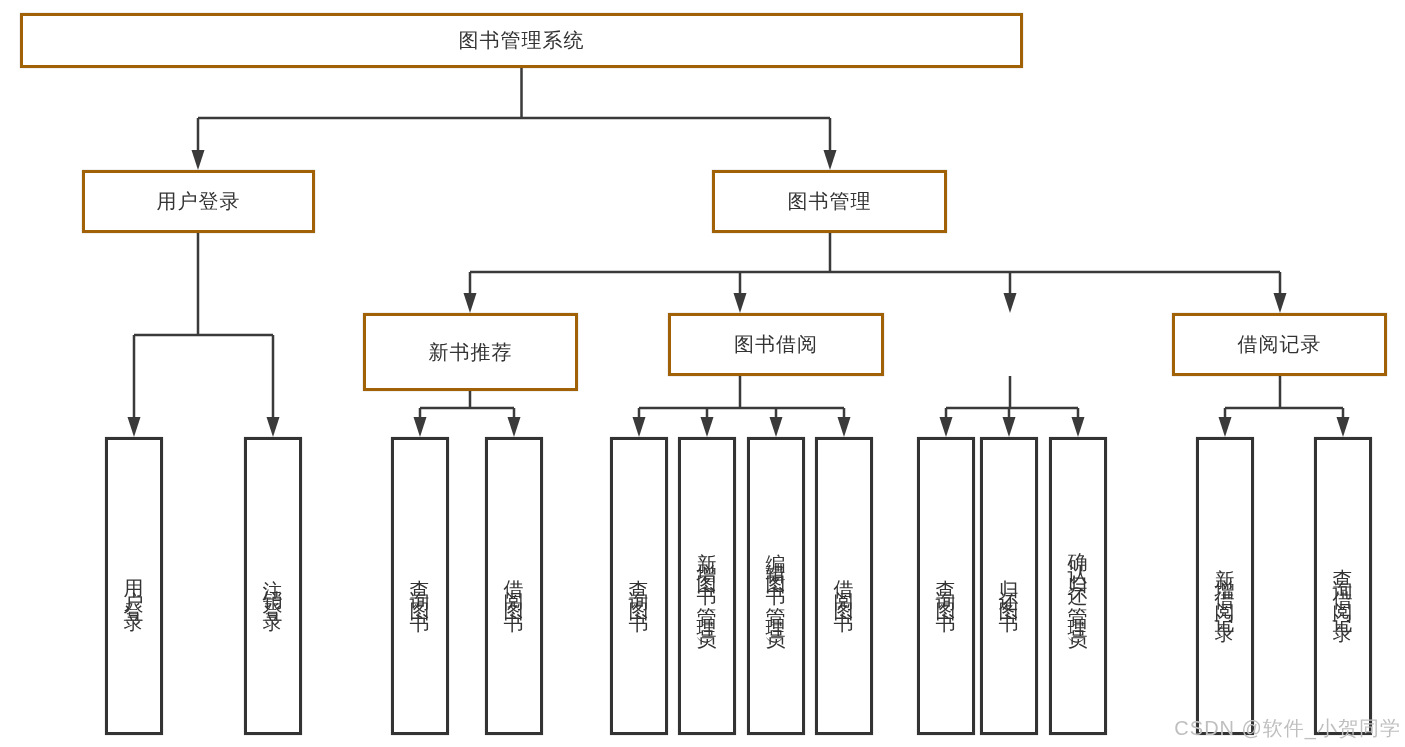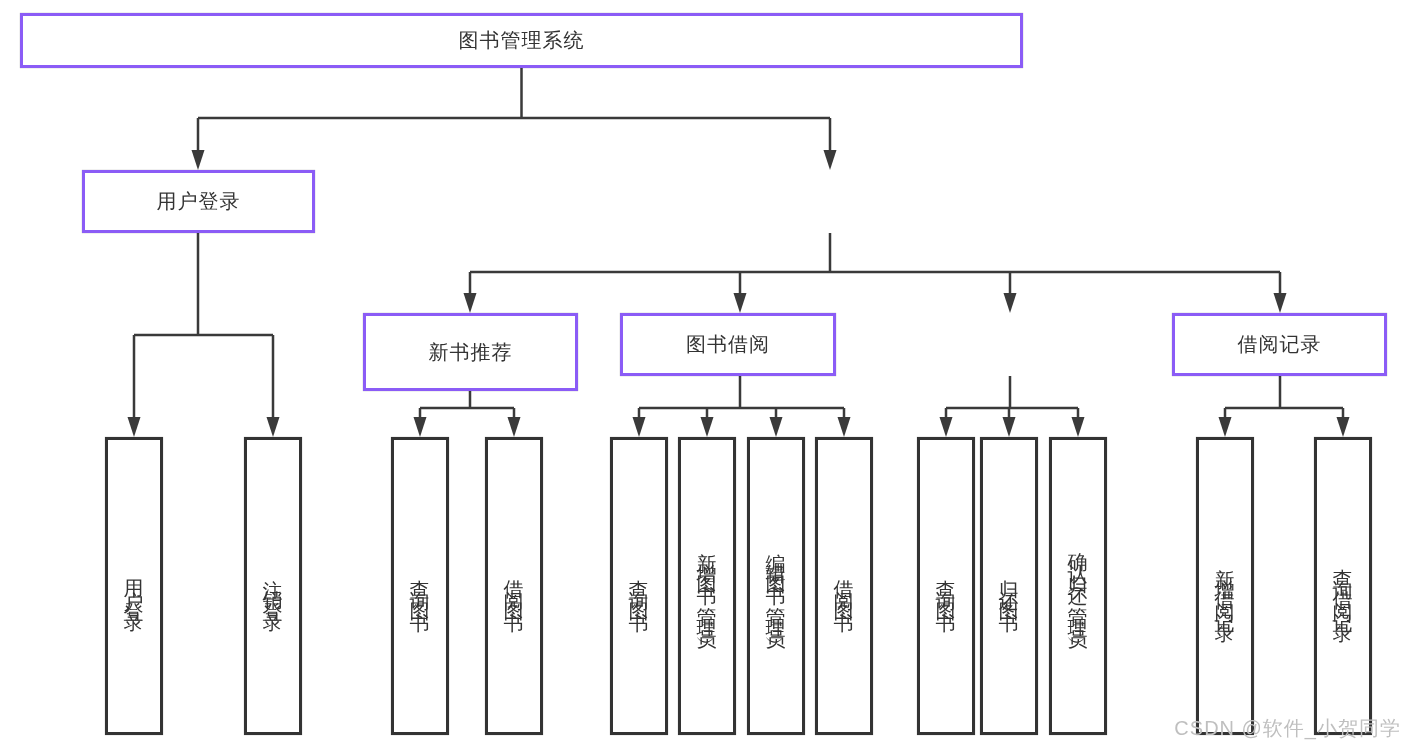--- a/index.html
+++ b/index.html
@@ -10,21 +10,21 @@
     overflow:hidden;
     font-family:"Liberation Sans","DejaVu Sans",sans-serif;
     color:#333333;
   }
   .edges{position:absolute;left:0;top:0;width:1405px;height:747px;z-index:1;}
   .edges path{stroke:#3a3a3a;stroke-width:2.5;fill:none;}
   .edges polygon{fill:#3a3a3a;stroke:none;}
   .hnode{
     position:absolute;z-index:2;
     background:#ffffff;
-    border:3px solid #8b5cf6;
+    border:3px solid #a16207;
     box-shadow:0 0 1px rgba(0,0,0,0.35);
     display:flex;align-items:center;justify-content:center;
     font-size:20px;letter-spacing:1px;color:#333333;
     box-sizing:border-box;
   }
   .vnode{
     position:absolute;z-index:2;
     width:58px;height:298px;top:437px;
     background:#ffffff;
     border:3px solid #333333;
@@ -89,25 +89,28 @@
     <polygon points="1336.5,417 1349.5,417 1343,437"></polygon>
   </svg>
 
   <div class="hnode" style="left:20px;top:13px;width:1003px;height:55px">
     <span>图书管理系统</span>
   </div>
 
   <div class="hnode" style="left:82px;top:170px;width:233px;height:63px">
     <span>用户登录</span>
   </div>
+  <div class="hnode" style="left:712px;top:170px;width:235px;height:63px">
+    <span>图书管理</span>
+  </div>
 
   <div class="hnode" style="left:363px;top:313px;width:215px;height:78px">
     <span>新书推荐</span>
   </div>
-  <div class="hnode" style="left:620px;top:313px;width:216px;height:63px">
+  <div class="hnode" style="left:668px;top:313px;width:216px;height:63px">
     <span>图书借阅</span>
   </div>
   <div class="hnode" style="left:1172px;top:313px;width:215px;height:63px">
     <span>借阅记录</span>
   </div>
 
   <div class="vnode" style="left:105px">
     <span>用户登录</span>
   </div>
   <div class="vnode" style="left:244px">

